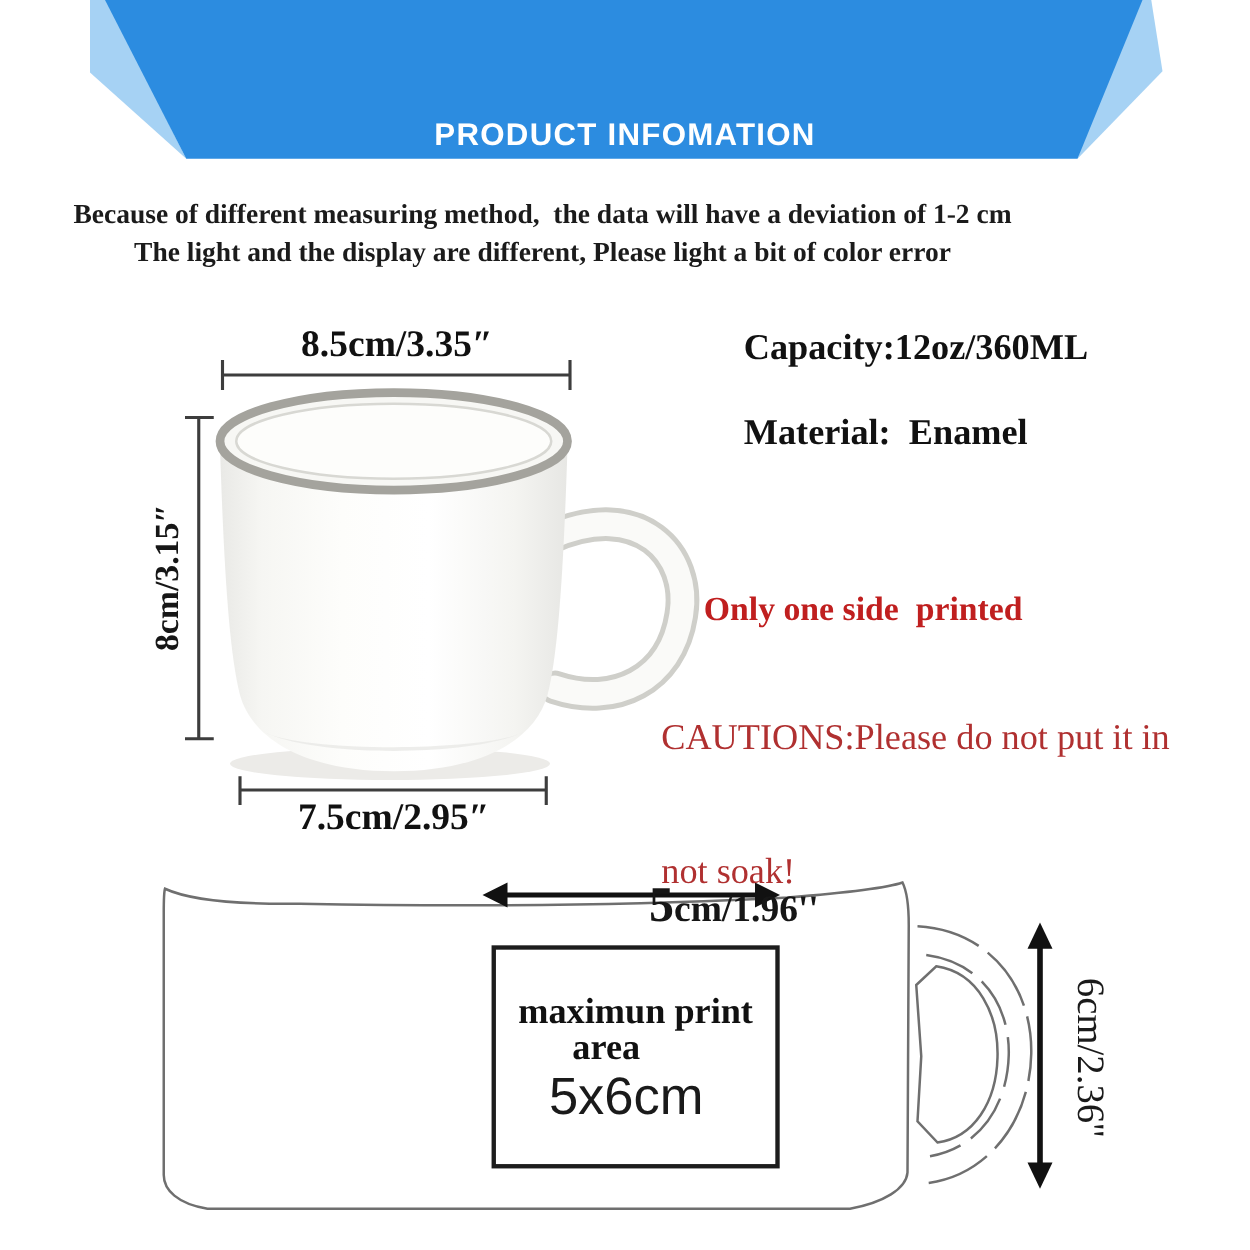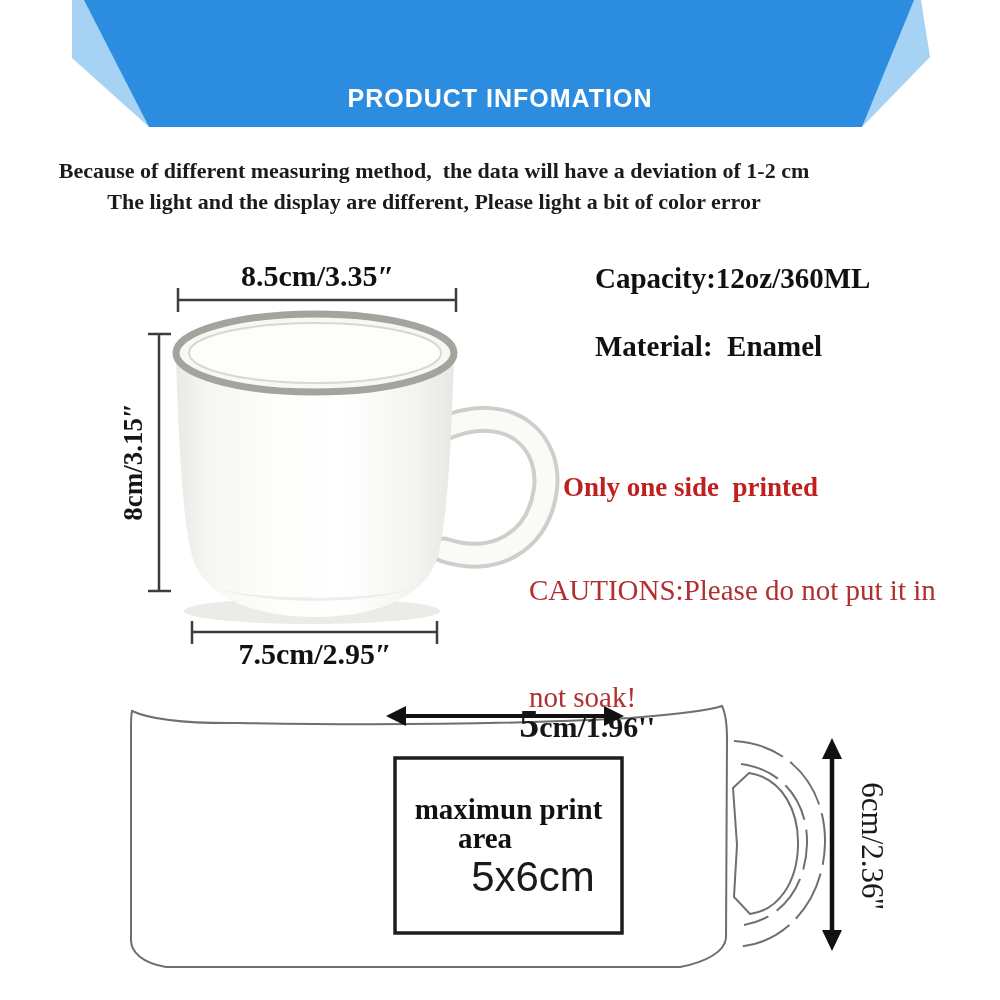--- a/index.html
+++ b/index.html
@@ -85,21 +85,21 @@
       </g>
 
       <g>
         <line x1="832" y1="756" x2="832" y2="933" stroke="#111" stroke-width="4.5"></line>
         <polygon points="832,738 822,759 842,759" fill="#111"></polygon>
         <polygon points="832,951 822,930 842,930" fill="#111"></polygon>
       </g>
     </g>
   </svg>
 
-  <div class="abs banner-title ctr" style="left:0;top:84px;width:1000px;">PRODUCT INFOMATION</div>
+  <div class="abs banner-title ctr" style="left:0;top:94px;width:1000px;">PRODUCT INFOMATION</div>
 
   <div class="abs disclaimer ctr pre" style="left:0;top:158px;">Because of different measuring method,  the data will have a deviation of 1-2 cm</div>
   <div class="abs disclaimer ctr pre" style="left:0;top:189px;">The light and the display are different, Please light a bit of color error</div>
 
   <div class="abs dim-label ctr" style="left:180px;top:259px;width:275px;">8.5cm/3.35″</div>
 
   <div class="abs spec-label pre" style="left:595px;top:262px;text-align:right;">Capacity:12oz/360ML</div>
   <div class="abs spec-label pre" style="left:595px;top:302px;margin-top:28px;">Material:  Enamel</div>
 
   <div class="abs ctr rot-ccw" style="left:40px;top:445px;width:190px;height:34px;font-size:27px;font-weight:bold;">8cm/3.15″</div>
@@ -107,17 +107,17 @@
   <div class="abs dim-label ctr" style="left:190px;top:637px;width:250px;">7.5cm/2.95″</div>
 
   <div class="abs red-bold pre" style="left:563px;top:472px;color:#c01f1f;">Only one side  printed</div>
   <div class="abs red-body" style="left:529px;top:533px;color:#b03030;">CAUTIONS:Please do not put it in</div>
   <div class="abs red-body" style="left:529px;top:640px;color:#b03030;">not soak!</div>
 
   <div class="abs ctr" style="left:420px;top:700px;width:235px;text-align:right;"><span class="big5">5</span><span class="small5">cm/1.96''</span></div>
 
   <div class="abs pa-line ctr" style="left:395px;top:777px;width:227px;margin-top:16px;">maximun print</div>
   <div class="abs pa-line ctr" style="left:395px;top:822px;width:180px;">area</div>
-  <div class="abs pa-size ctr" style="left:395px;top:853px;width:212px;margin-left:32px;">5x6cm</div>
+  <div class="abs pa-size ctr" style="left:395px;top:853px;width:212px;">5x6cm</div>
 
   <div class="abs ctr rot-cw" style="left:768px;top:829px;width:210px;height:34px;font-size:31px;color:#1a1a1a;">6cm/2.36''</div>
 
 </div>
 
 </body></html>

